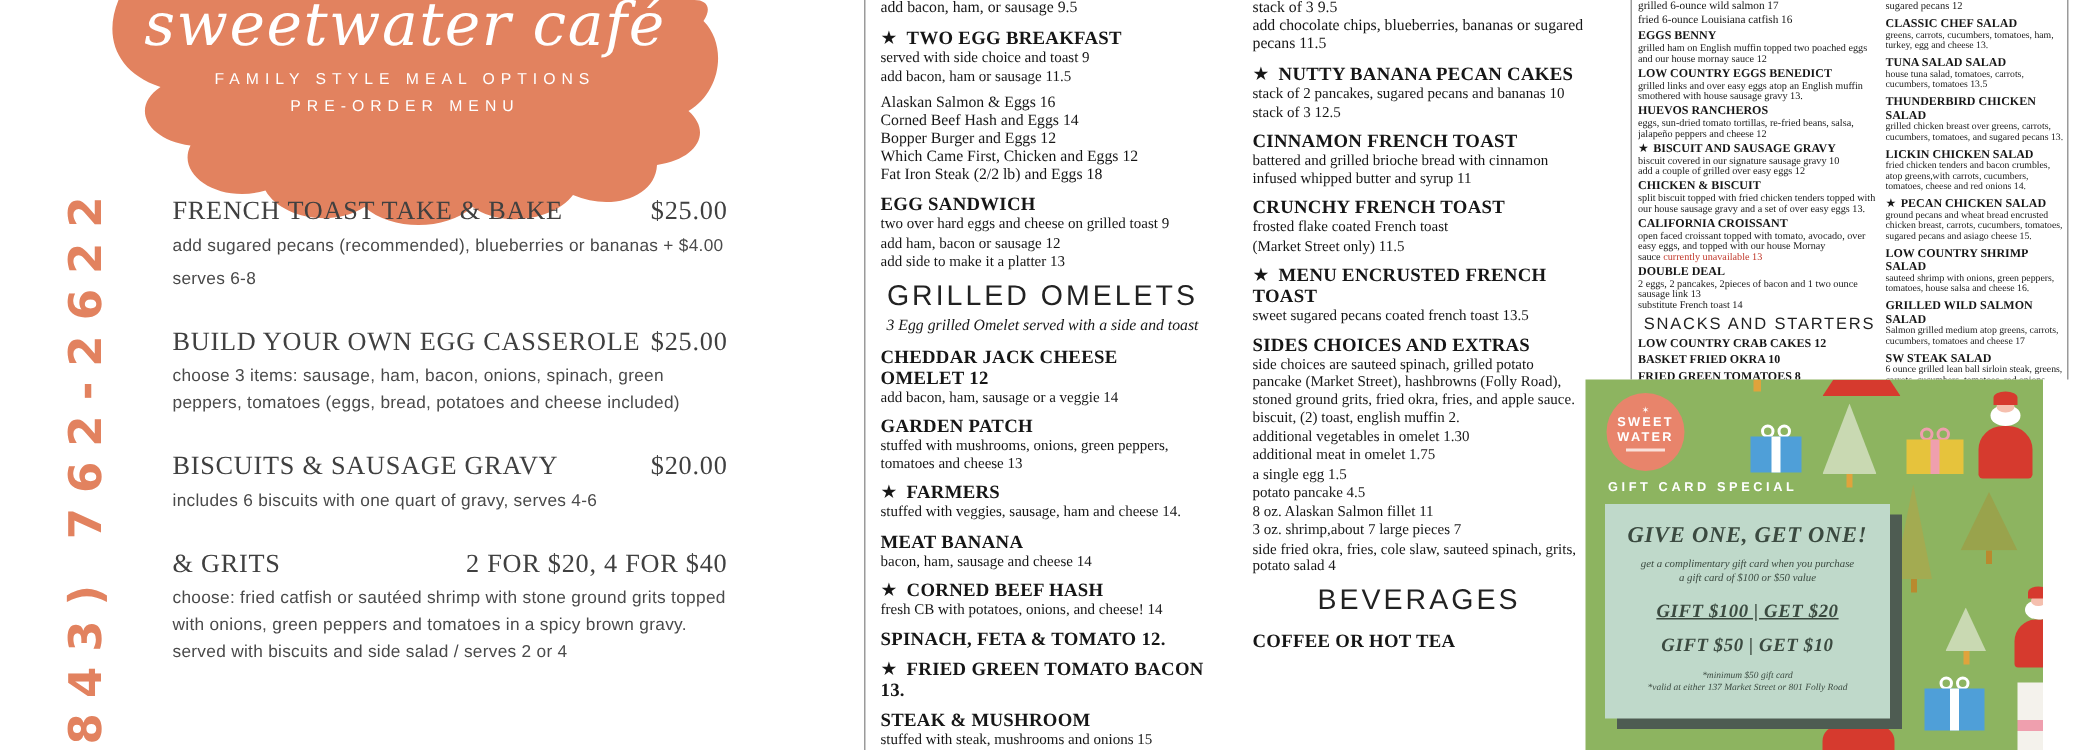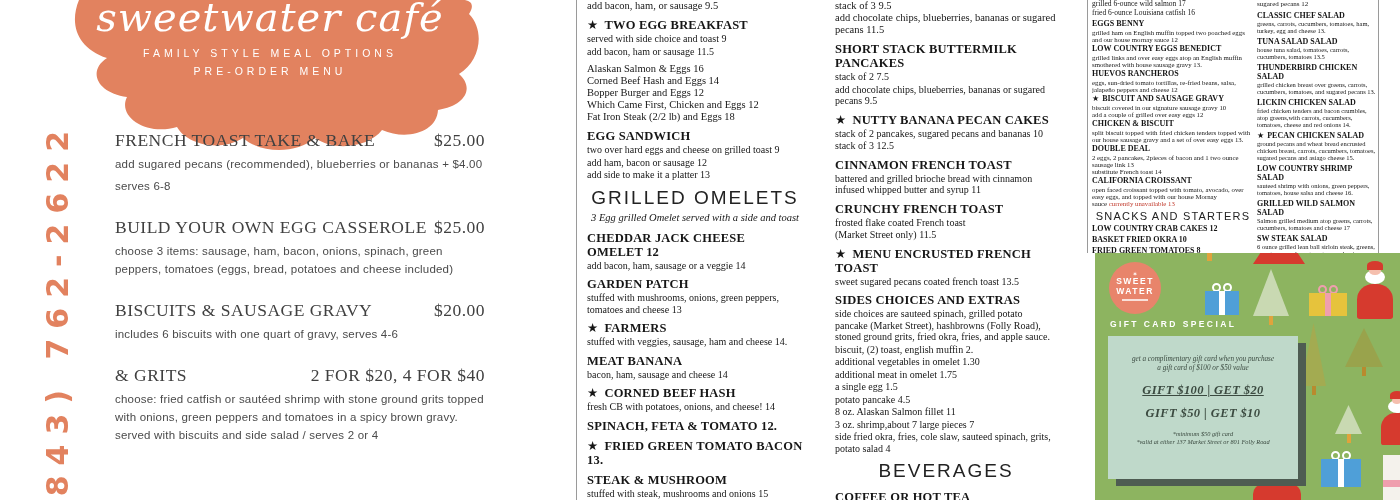--- a/index.html
+++ b/index.html
@@ -59,21 +59,21 @@
   .mcol-sm .sec-title{font-size:11px;letter-spacing:1.2px;}
   .mcol-sm .star{margin-right:3px;}
   
   .mcol-xs .trow{font-size:8px;line-height:9px;}
   .mcol-xs .md{font-size:6.5px;line-height:7px;}
   .mcol-xs .pl{font-size:7px;line-height:8.5px;}
   .mcol-xs .mitem{margin-bottom:3px;}
   .mcol-xs .plain{margin-bottom:2px;}
   .mcol-xs .star{margin-right:3px;}
   
-  .ad{position:absolute;left:1095px;top:253px;width:305px;height:247px;background:#8db460;overflow:hidden;}
+  .ad{position:absolute;left:1057px;top:253px;width:305px;height:247px;background:#8db460;overflow:hidden;}
   .ad-logo{position:absolute;left:14px;top:9px;width:52px;height:52px;border-radius:50%;
     background:#e8846b;color:#fff;text-align:center;padding-top:9px;box-sizing:border-box;}
   .ad-logo-star{display:block;font-size:6px;line-height:6px;}
   .ad-logo-line{font-size:8.5px;font-weight:700;letter-spacing:1.5px;line-height:9.5px;}
   .ad-logo-sub{width:26px;height:2px;background:rgba(255,255,255,.75);margin:3px auto 0;}
   .ad-label{position:absolute;left:15px;top:66px;color:#fff;font-weight:700;font-size:8.5px;letter-spacing:2.4px;}
   .ad-panel{position:absolute;left:13px;top:83px;width:190px;height:143px;background:#bfd9ca;
     box-shadow:8px 7px 0 #4e5c52;text-align:center;color:#3b4a40;
     font-family:"Liberation Serif",serif;font-style:italic;box-sizing:border-box;padding:13px 8px 0;}
   .ad-head{font-size:15px;font-weight:700;letter-spacing:0.5px;}
@@ -210,25 +210,20 @@
         <div class="trow"><div class="t">STEAK &amp; MUSHROOM</div></div>
         <div class="md">stuffed with steak, mushrooms and onions  15</div>
       </div>
     </div>
   <div class="mcol mcol-md col3">
       <div class="plain">
         <div class="pl">stack of 3  9.5</div>
         <div class="pl">add chocolate chips, blueberries, bananas or sugared pecans  11.5</div>
       </div>
       <div class="mitem">
-        <div class="trow"><div class="t">SHORT STACK BUTTERMILK PANCAKES</div></div>
-        <div class="md">stack of 2  7.5</div>
-        <div class="md">add chocolate chips, blueberries, bananas  or sugared pecans  9.5</div>
-      </div>
-      <div class="mitem">
         <div class="trow"><div class="star">★</div><div class="t">NUTTY BANANA PECAN CAKES</div></div>
         <div class="md">stack of 2 pancakes, sugared pecans and bananas  10</div>
         <div class="md">stack of 3 12.5</div>
       </div>
       <div class="mitem">
         <div class="trow"><div class="t">CINNAMON FRENCH TOAST</div></div>
         <div class="md">battered and grilled brioche bread with cinnamon infused whipped butter and syrup  11</div>
       </div>
       <div class="mitem">
         <div class="trow"><div class="t">CRUNCHY FRENCH TOAST</div></div>
@@ -278,28 +273,28 @@
       <div class="mitem">
         <div class="trow"><div class="star">★</div><div class="t">BISCUIT AND SAUSAGE GRAVY</div></div>
         <div class="md">biscuit covered in our signature sausage gravy  10</div>
         <div class="md">add a couple of grilled over easy eggs 12</div>
       </div>
       <div class="mitem">
         <div class="trow"><div class="t">CHICKEN &amp; BISCUIT</div></div>
         <div class="md">split biscuit topped with fried chicken tenders topped with our house sausage gravy and a set of over easy eggs  13.</div>
       </div>
       <div class="mitem">
+        <div class="trow"><div class="t">CALIFORNIA CROISSANT</div></div>
+        <div class="md">open faced croissant topped with tomato, avocado, over easy eggs, and topped with our house Mornay</div>
+        <div class="md"><span>sauce  </span><span class="red">currently unavailable 13</span></div>
+      </div>
+      <div class="mitem">
         <div class="trow"><div class="t">DOUBLE DEAL</div></div>
         <div class="md">2 eggs, 2 pancakes, 2pieces of bacon and 1 two ounce sausage link  13</div>
         <div class="md">substitute French toast 14</div>
-      </div>
-      <div class="mitem">
-        <div class="trow"><div class="t">CALIFORNIA CROISSANT</div></div>
-        <div class="md">open faced croissant topped with tomato, avocado, over easy eggs, and topped with our house Mornay</div>
-        <div class="md"><span>sauce  </span><span class="red">currently unavailable 13</span></div>
       </div>
       <div class="sec">
         <div class="sec-title">SNACKS AND STARTERS</div>
       </div>
       <div class="mitem">
         <div class="trow"><div class="t">LOW COUNTRY CRAB CAKES 12</div></div>
       </div>
       <div class="mitem">
         <div class="trow"><div class="t">BASKET FRIED OKRA 10</div></div>
       </div>
@@ -394,20 +389,21 @@
 
     <div class="ad-logo">
       <span class="ad-logo-star">✶</span>
       <div class="ad-logo-line">SWEET</div>
       <div class="ad-logo-line">WATER</div>
       <div class="ad-logo-sub"></div>
     </div>
     <div class="ad-label">GIFT CARD SPECIAL</div>
 
     <div class="ad-panel">
+      <div class="ad-head">GIVE ONE, GET ONE!</div>
       <div class="ad-sub ad-sub1">get a complimentary gift card when you purchase</div>
       <div class="ad-sub">a gift card of $100 or $50 value</div>
       <div class="ad-offer ad-offer1">GIFT $100  |  GET $20</div>
       <div class="ad-offer ad-offer2">GIFT $50  |  GET $10</div>
       <div class="ad-fine ad-fine1">*minimum $50 gift card</div>
       <div class="ad-fine">*valid at either 137 Market Street or 801 Folly Road</div>
     </div>
   </div>
 
 </div>

